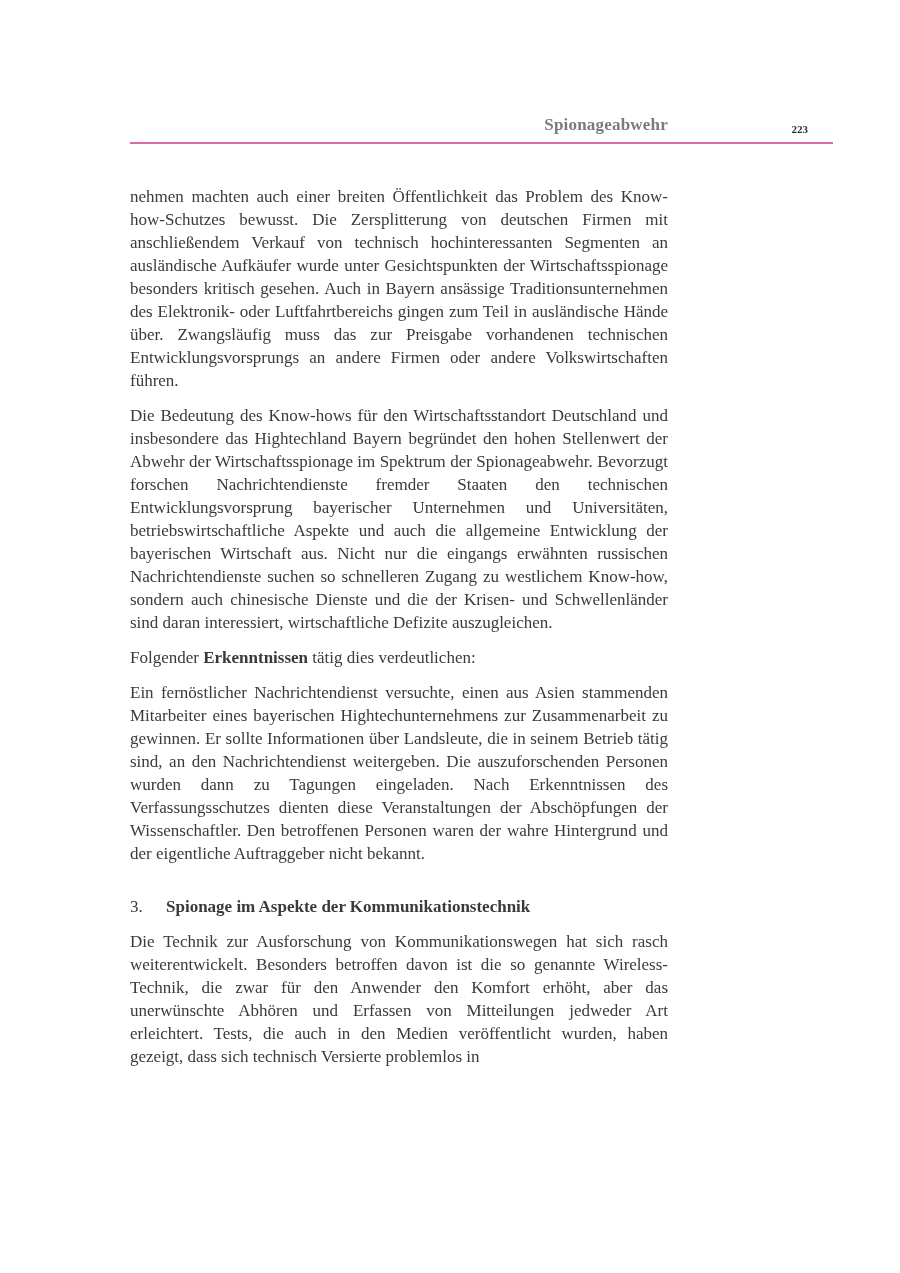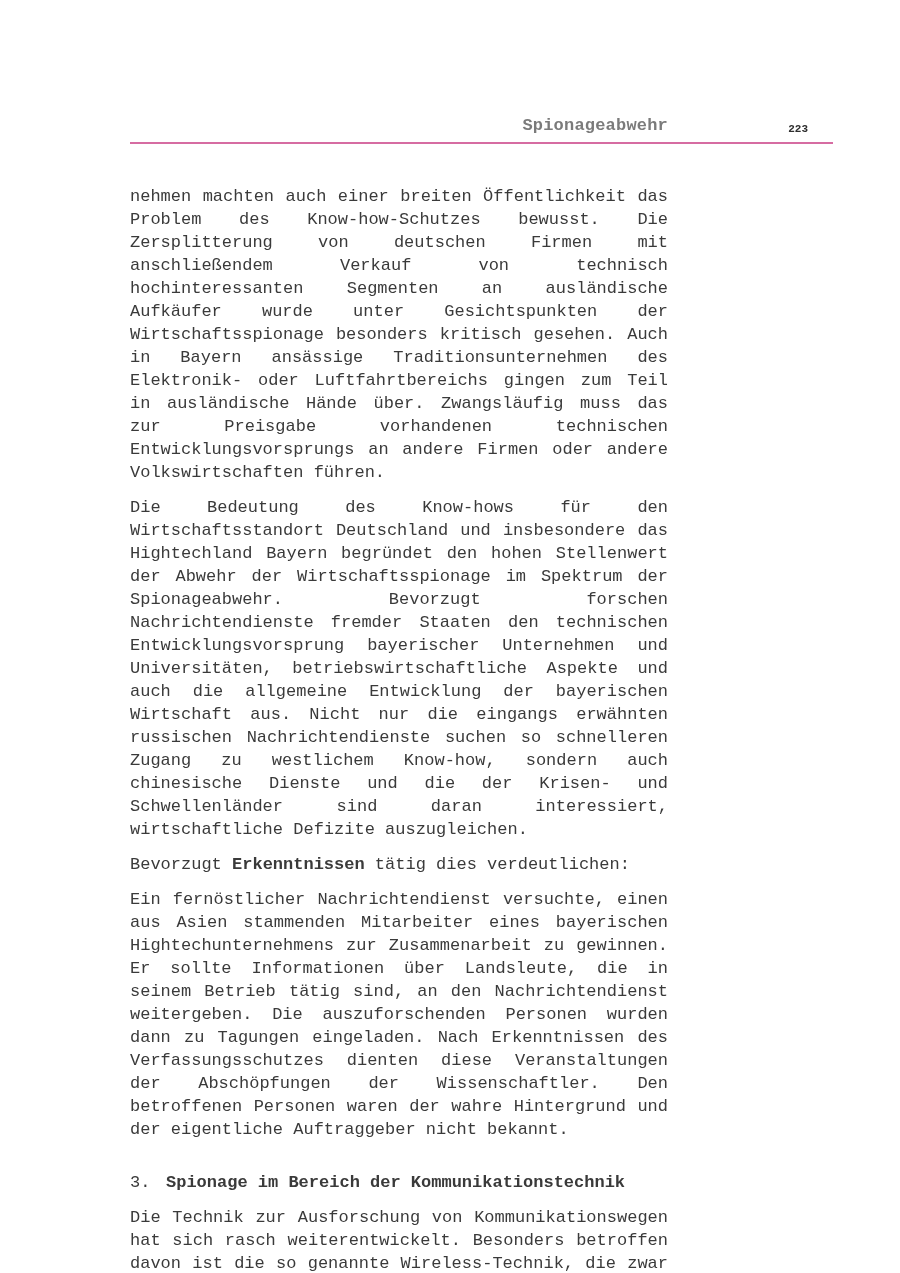--- a/index.html
+++ b/index.html
@@ -5,21 +5,21 @@
   html, body {
     margin: 0;
     padding: 0;
     background: #ffffff;
   }
   .page {
     position: relative;
     width: 900px;
     height: 1273px;
     background: #ffffff;
-    font-family: Liberation Mono, monospace;
+    font-family: Liberation Serif, serif;
     overflow: hidden;
     border-radius: 28px;
   }
   .page-header {
     position: absolute;
     left: 130px;
     top: 114px;
     width: 703px;
     height: 28px;
     border-bottom: 2px solid #d66ca2;
@@ -83,25 +83,25 @@
     <span class="running-title">Spionageabwehr</span>
     <span class="page-number">223</span>
   </header>
 
   <main class="body-col">
 
     <p class="para">nehmen machten auch einer breiten Öffentlichkeit das Problem des Know-how-Schutzes bewusst. Die Zersplitterung von deutschen Firmen mit anschließendem Verkauf von technisch hochinteressanten Segmenten an ausländische Aufkäufer wurde unter Gesichtspunkten der Wirtschaftsspionage besonders kritisch gesehen. Auch in Bayern ansässige Traditionsunternehmen des Elektronik- oder Luftfahrtbereichs gingen zum Teil in ausländische Hände über. Zwangsläufig muss das zur Preisgabe vorhandenen technischen Entwicklungsvorsprungs an andere Firmen oder andere Volkswirtschaften führen.</p>
 
     <p class="para">Die Bedeutung des Know-hows für den Wirtschaftsstandort Deutschland und insbesondere das Hightechland Bayern begründet den hohen Stellenwert der Abwehr der Wirtschaftsspionage im Spektrum der Spionageabwehr. Bevorzugt forschen Nachrichtendienste fremder Staaten den technischen Entwicklungsvorsprung bayerischer Unternehmen und Universitäten, betriebswirtschaftliche Aspekte und auch die allgemeine Entwicklung der bayerischen Wirtschaft aus. Nicht nur die eingangs erwähnten russischen Nachrichtendienste suchen so schnelleren Zugang zu westlichem Know-how, sondern auch chinesische Dienste und die der Krisen- und Schwellenländer sind daran interessiert, wirtschaftliche Defizite auszugleichen.</p>
 
-    <p class="para"><span>Bevorzugt </span><strong>Erkenntnissen</strong><span> tätig dies verdeutlichen:</span></p>
+    <p class="para"><span>Folgender </span><strong>Erkenntnissen</strong><span> tätig dies verdeutlichen:</span></p>
 
     <p class="para">Ein fernöstlicher Nachrichtendienst versuchte, einen aus Asien stammenden Mitarbeiter eines bayerischen Hightechunternehmens zur Zusammenarbeit zu gewinnen. Er sollte Informationen über Landsleute, die in seinem Betrieb tätig sind, an den Nachrichtendienst weitergeben. Die auszuforschenden Personen wurden dann zu Tagungen eingeladen. Nach Erkenntnissen des Verfassungsschutzes dienten diese Veranstaltungen der Abschöpfungen der Wissenschaftler. Den betroffenen Personen waren der wahre Hintergrund und der eigentliche Auftraggeber nicht bekannt.</p>
 
     <h2 class="section-heading">
       <span class="heading-number">3.</span>
-      <span class="heading-title">Spionage im Bereich der Kommunikationstechnik</span>
+      <span class="heading-title">Spionage im Aspekte der Kommunikationstechnik</span>
     </h2>
 
     <p class="para">Die Technik zur Ausforschung von Kommunikationswegen hat sich rasch weiterentwickelt. Besonders betroffen davon ist die so genannte Wireless-Technik, die zwar für den Anwender den Komfort erhöht, aber das unerwünschte Abhören und Erfassen von Mitteilungen jedweder Art erleichtert. Tests, die auch in den Medien veröffentlicht wurden, haben gezeigt, dass sich technisch Versierte problemlos in</p>
 
   </main>
 </div>
 
 </body></html>

